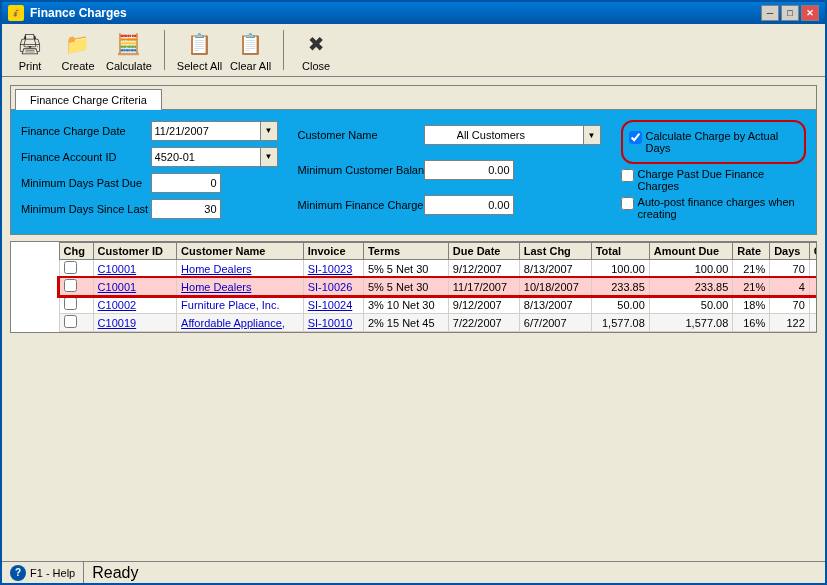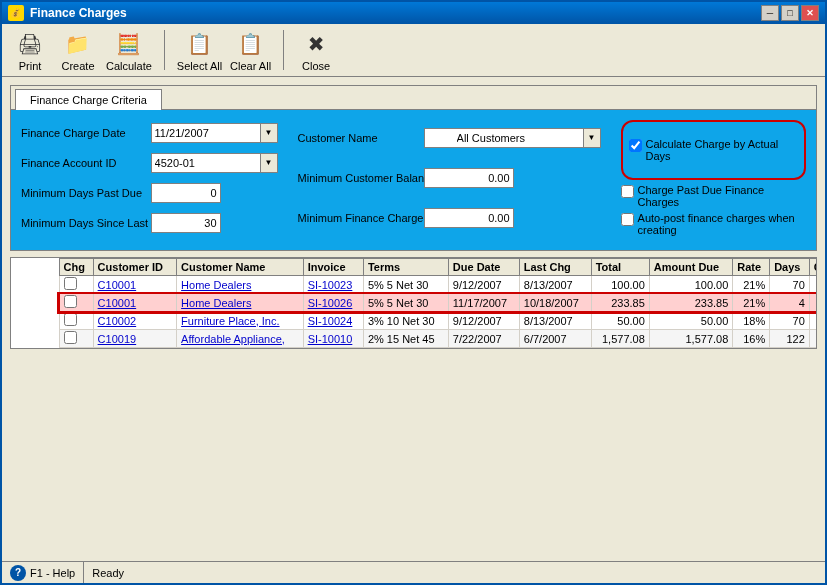--- a/index.html
+++ b/index.html
@@ -172,21 +172,21 @@
       align-items: flex-start;
       gap: 4px;
       font-size: 11px;
     }
     .checkbox-row input[type=checkbox] {
       margin-top: 1px;
     }
     .highlight-box {
       border: 2px solid #cc0000;
       border-radius: 12px;
-      padding: 16px 6px;
+      padding: 8px 6px;
       display: inline-flex;
       align-items: center;
       gap: 4px;
     }
 
     .data-table {
       width: 100%;
       border-collapse: collapse;
       font-size: 11px;
       margin-left: 47px;
@@ -229,21 +229,21 @@
       width: 16px; height: 16px;
       background: #0054a6;
       border-radius: 50%;
       color: white;
       font-size: 10px;
       font-weight: bold;
       display: flex; align-items: center; justify-content: center;
     }
     .status-text {
       padding: 0 8px;
-      font-size: 11px;
+      font-size: 16px;
     }
 
     .table-container {
       border: 1px solid #808080;
       background: white;
       overflow-x: auto;
     }
 
     .form-section-left {
       display: grid;
@@ -402,34 +402,34 @@
               <td class="num">100.00</td>
               <td class="num">100.00</td>
               <td class="num">21%</td>
               <td class="num">70</td>
               <td class="num">4.03</td>
             </tr>
             <tr style="background: rgb(255, 208, 208); outline: rgb(204, 0, 0) solid 2px;">
               <td style="border-top: 1px solid rgb(204, 0, 0); border-bottom: 1px solid rgb(204, 0, 0); border-left: 2px solid rgb(204, 0, 0);"><input type="checkbox" style=""></td>
               <td style="color: rgb(0, 0, 204); text-decoration: underline; cursor: pointer; border-top: 1px solid rgb(204, 0, 0); border-bottom: 1px solid rgb(204, 0, 0);">C10001</td>
               <td style="color: rgb(0, 0, 204); text-decoration: underline; cursor: pointer; border-top: 1px solid rgb(204, 0, 0); border-bottom: 1px solid rgb(204, 0, 0);">Home Dealers</td>
-              <td style="color: rgb(0, 0, 204); text-decoration: underline; cursor: pointer; border-top: 1px solid rgb(204, 0, 0); border-bottom: 1px solid rgb(204, 0, 0);">SI-10026</td>
+              <td style="color: rgb(0, 0, 204); cursor: pointer; border-top: 1px solid rgb(204, 0, 0); border-bottom: 1px solid rgb(204, 0, 0);">SI-10026</td>
               <td style="border-top: 1px solid rgb(204, 0, 0); border-bottom: 1px solid rgb(204, 0, 0);">5% 5 Net 30</td>
               <td style="border-top: 1px solid rgb(204, 0, 0); border-bottom: 1px solid rgb(204, 0, 0);">11/17/2007</td>
               <td style="border-top: 1px solid rgb(204, 0, 0); border-bottom: 1px solid rgb(204, 0, 0);">10/18/2007</td>
               <td class="num" style="border-top: 1px solid rgb(204, 0, 0); border-bottom: 1px solid rgb(204, 0, 0);">233.85</td>
               <td class="num" style="border-top: 1px solid rgb(204, 0, 0); border-bottom: 1px solid rgb(204, 0, 0);">233.85</td>
               <td class="num" style="border-top: 1px solid rgb(204, 0, 0); border-bottom: 1px solid rgb(204, 0, 0);">21%</td>
               <td class="num" style="border-top: 1px solid rgb(204, 0, 0); border-bottom: 1px solid rgb(204, 0, 0);">4</td>
               <td class="num" style="border-top: 1px solid rgb(204, 0, 0); border-bottom: 1px solid rgb(204, 0, 0); border-right: 2px solid rgb(204, 0, 0);">0.54</td>
             </tr>
             <tr>
               <td><input type="checkbox" style=""></td>
               <td style="color:#0000cc;text-decoration:underline;cursor:pointer">C10002</td>
-              <td style="color:#0000cc;text-decoration:underline;cursor:pointer">Furniture Place, Inc.</td>
+              <td style="color:#0000cc;cursor:pointer">Furniture Place, Inc.</td>
               <td style="color:#0000cc;text-decoration:underline;cursor:pointer">SI-10024</td>
               <td>3% 10 Net 30</td>
               <td>9/12/2007</td>
               <td>8/13/2007</td>
               <td class="num">50.00</td>
               <td class="num">50.00</td>
               <td class="num">18%</td>
               <td class="num">70</td>
               <td class="num">1.73</td>
             </tr>

